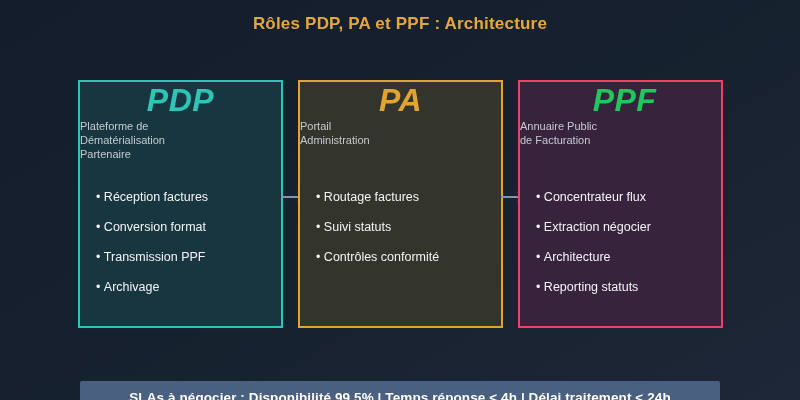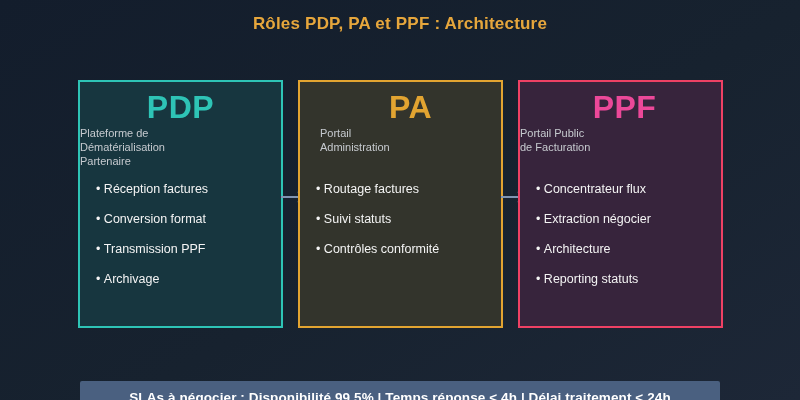--- a/index.html
+++ b/index.html
@@ -25,37 +25,38 @@
     position: absolute;
     top: 80px;
     width: 205px; height: 248px;
     box-sizing: border-box;
     border: 2px solid;
   }
   .box-pdp { left: 78px; }
   .box-pa  { left: 298px; }
   .box-ppf { left: 518px; }
   .box-code {
-    margin-top: 8px;
+    margin-top: 1px;
     text-align: center;
     font-size: 32px; font-weight: bold;
     line-height: 34px;
     letter-spacing: 0.5px;
+    font-style: italic;
   }
   .box-subtitle {
     margin-top: 2px;
     text-align: left;
     font-size: 11px;
     line-height: 14px;
     color: #c6cacf;
     white-space: pre-line;
   }
   .box-items {
     position: absolute;
-    top: 92px; left: 16px; right: 6px;
+    top: 100px; left: 16px; right: 6px;
   }
   .box-item {
     color: #f4f4f4;
     font-size: 12.5px;
     line-height: 30px;
     white-space: nowrap;
   }
   .box-item::before { content: "\2022\00a0"; }
   .arrow {
     position: absolute;
@@ -98,41 +99,41 @@
     </div>
   </div>
 
   <span class="arrow arrow-1" style="color: rgb(128, 149, 179);">
     <svg width="26" height="14" viewBox="0 0 26 14">
       <line x1="0" y1="7" x2="22" y2="7" stroke="currentColor" stroke-width="2"></line>
       <path d="M17,1.5 L24.5,7 L17,12.5" fill="none" stroke="currentColor" stroke-width="2"></path>
     </svg>
   </span>
 
-  <div class="box box-pa" style="border-color: rgb(226, 164, 49); background-color: rgb(51, 52, 44); padding-left: 20px;">
+  <div class="box box-pa" style="border-color: rgb(226, 164, 49); background-color: rgb(51, 52, 44);">
     <div class="box-code" style="color: rgb(226, 164, 49);">PA</div>
     <div class="box-subtitle">Portail
 Administration</div>
     <div class="box-items">
       <div class="box-item">Routage factures</div>
       <div class="box-item">Suivi statuts</div>
       <div class="box-item">Contrôles conformité</div>
     </div>
   </div>
 
   <span class="arrow arrow-2" style="color: rgb(128, 149, 179);">
     <svg width="26" height="14" viewBox="0 0 26 14">
       <line x1="0" y1="7" x2="22" y2="7" stroke="currentColor" stroke-width="2"></line>
       <path d="M17,1.5 L24.5,7 L17,12.5" fill="none" stroke="currentColor" stroke-width="2"></path>
     </svg>
   </span>
 
   <div class="box box-ppf" style="border-color: rgb(238, 65, 100); background-color: rgb(55, 36, 60);">
-    <div class="box-code" style="color: #ec4899; padding-left: 8px;">PPF</div>
-    <div class="box-subtitle">Portail Public
+    <div class="box-code" style="color: #22c55e; padding-left: 8px;">PPF</div>
+    <div class="box-subtitle">Annuaire Public
 de Facturation</div>
     <div class="box-items">
       <div class="box-item">Concentrateur flux</div>
       <div class="box-item">Extraction négocier</div>
       <div class="box-item">Architecture</div>
       <div class="box-item">Reporting statuts</div>
     </div>
   </div>
 
   <div class="sla-bar" style="background-color: rgb(74, 96, 128);">

